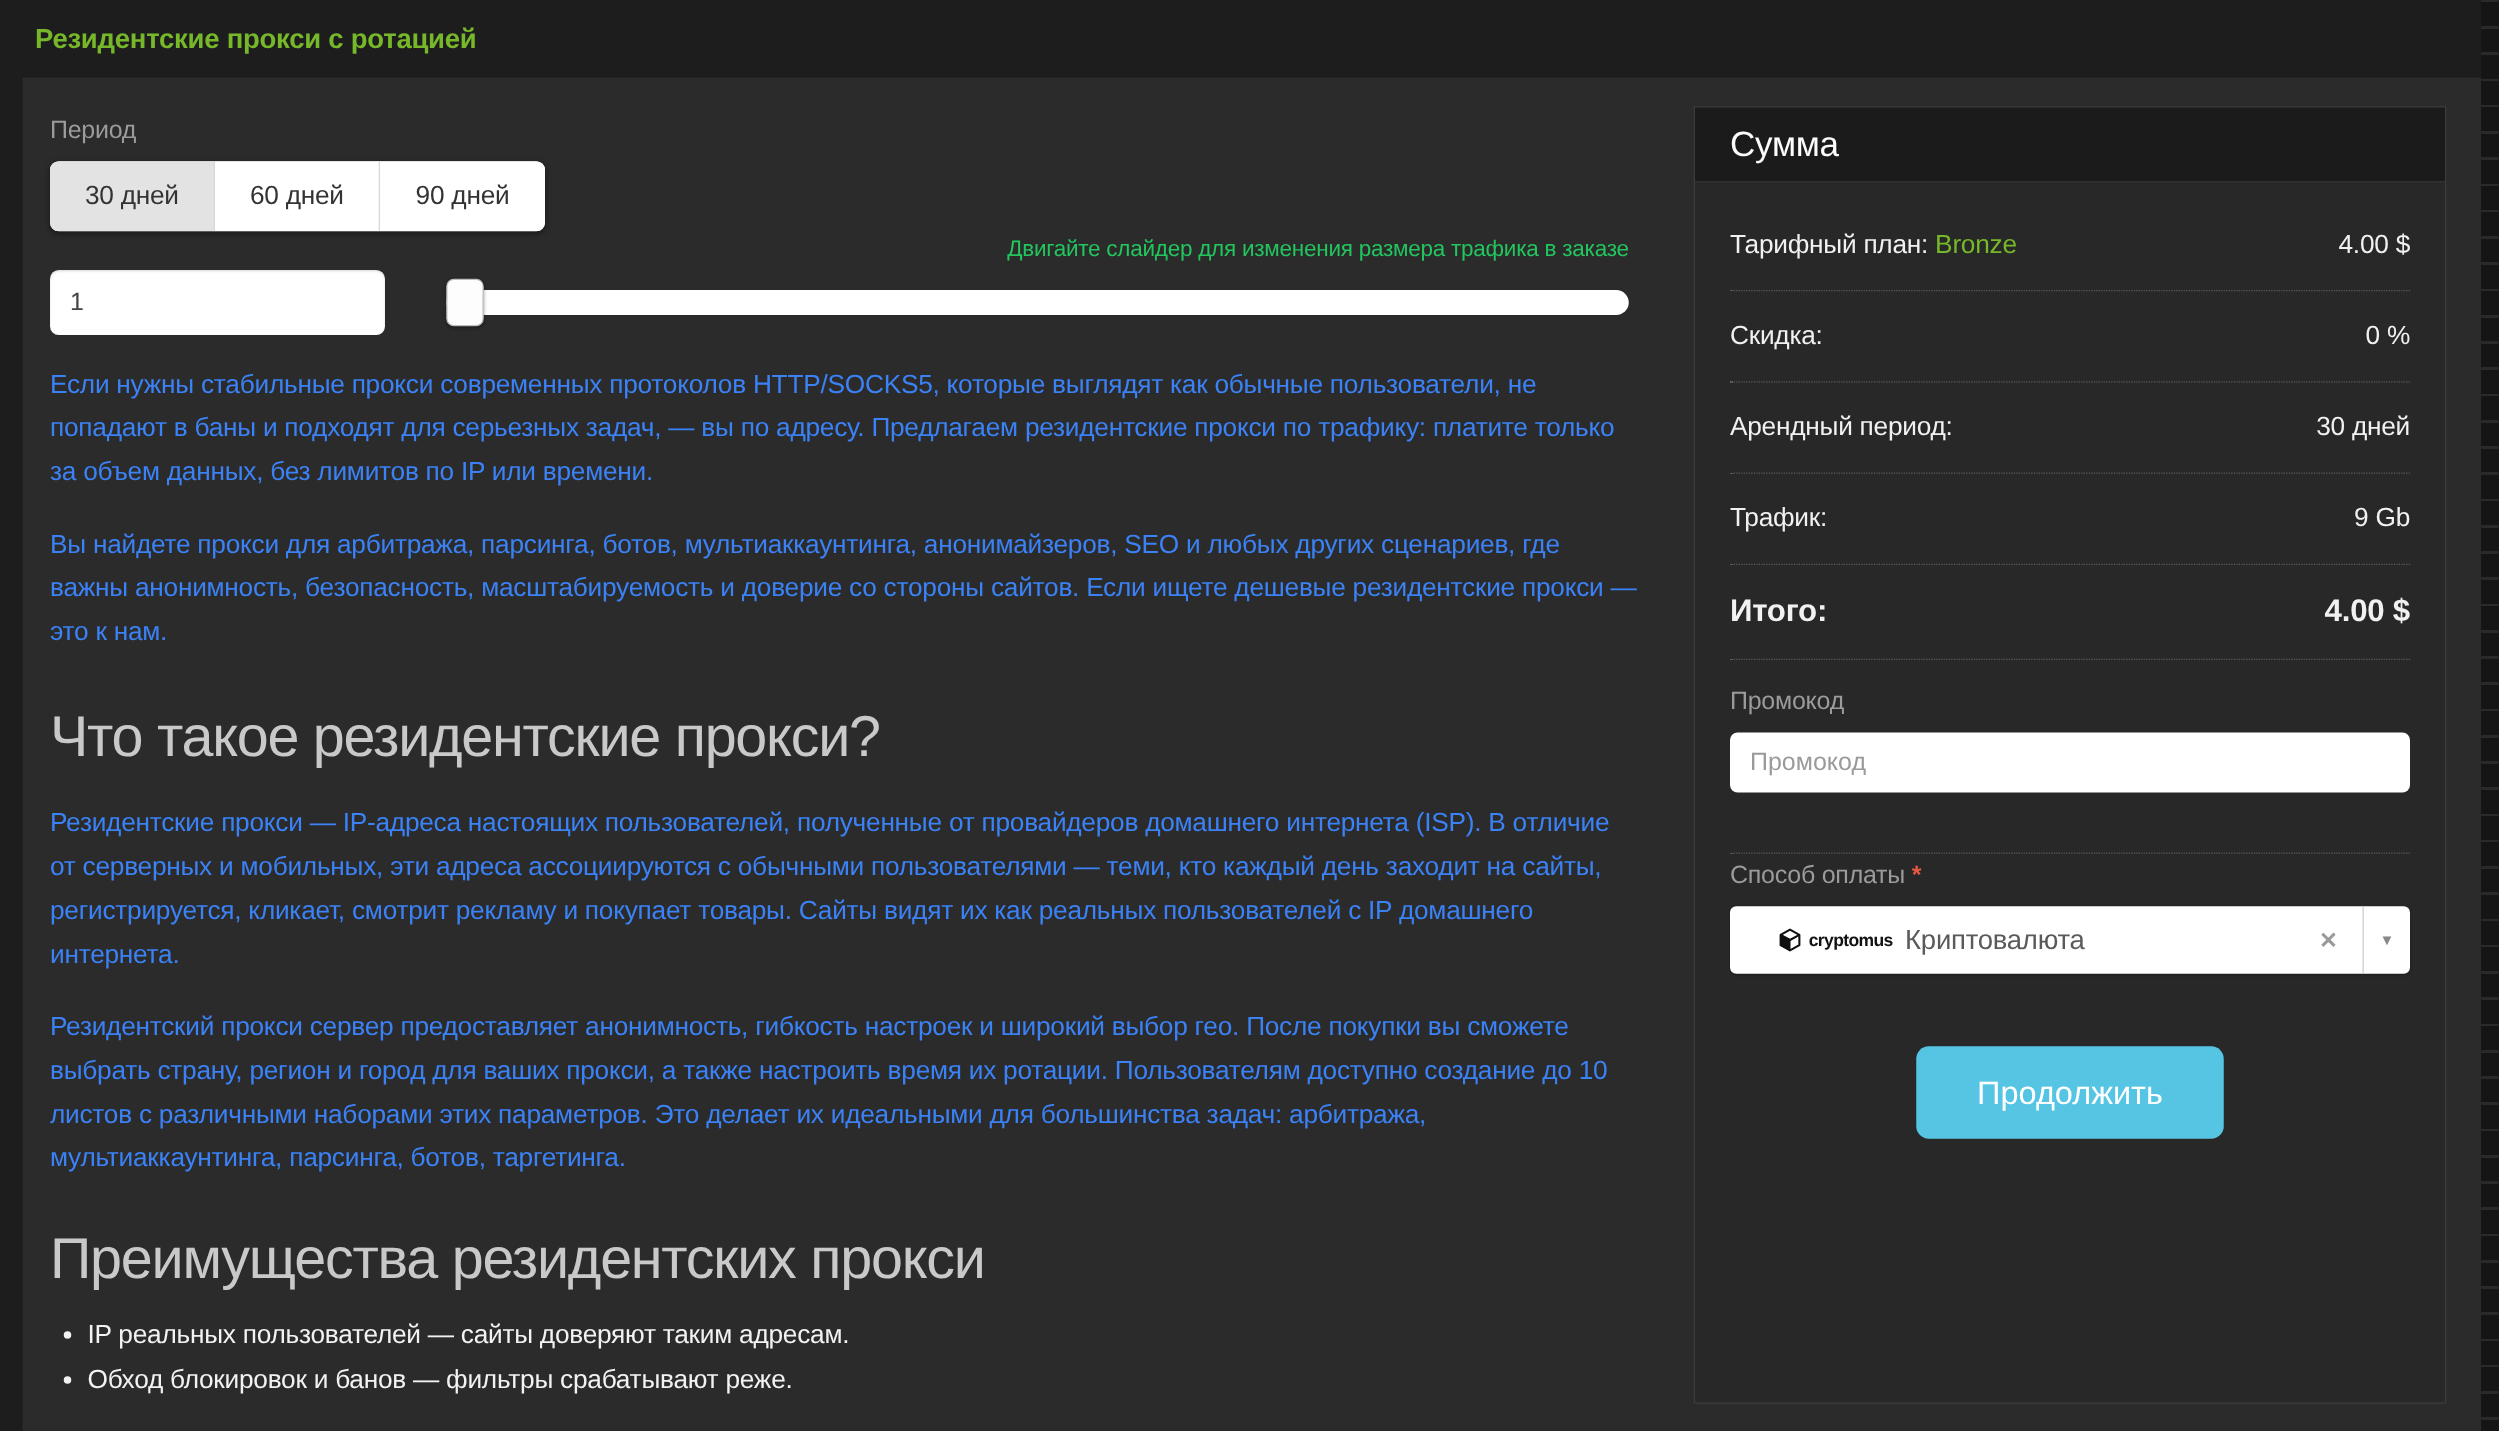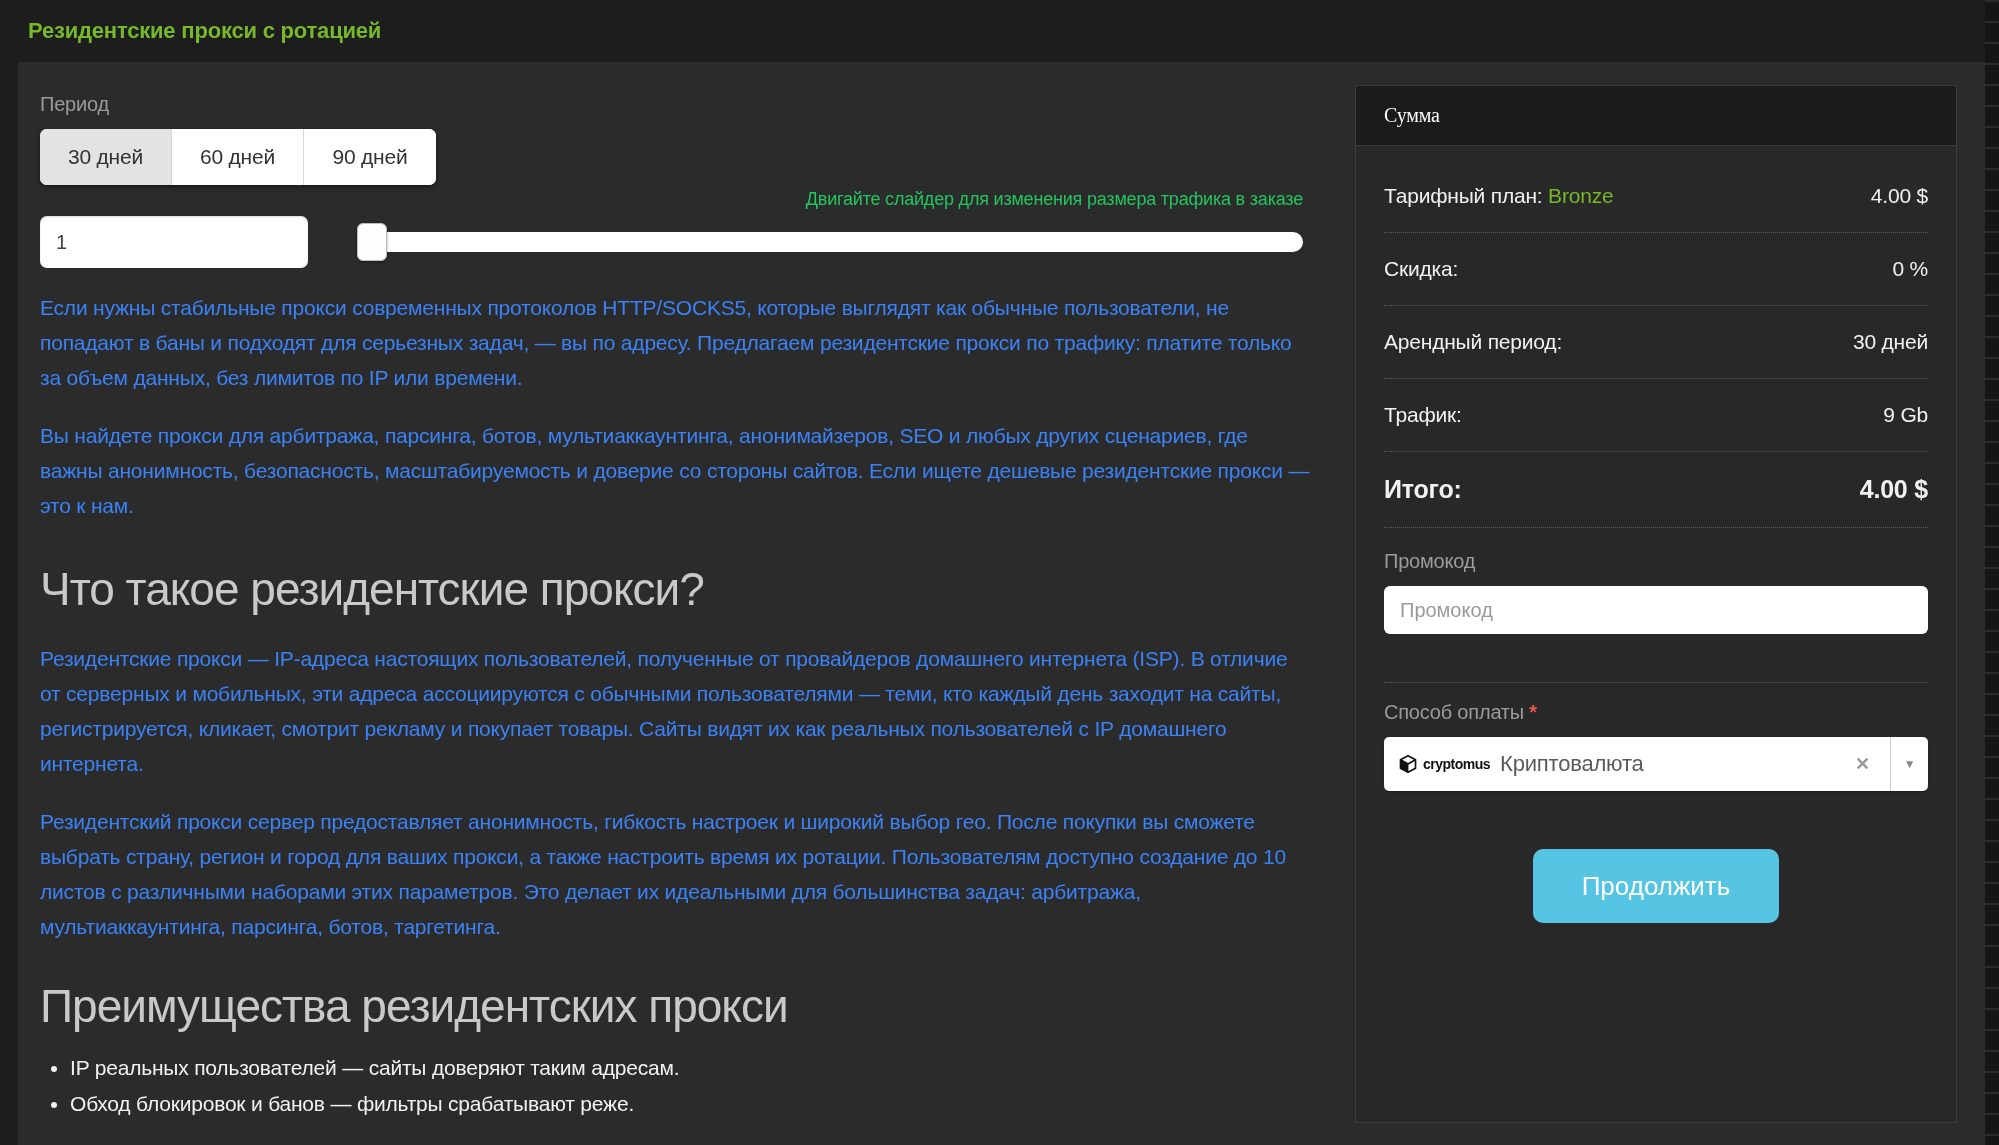--- a/index.html
+++ b/index.html
@@ -48,39 +48,39 @@
   .para.first { margin-top:22px; }
   .h2 { margin-top:40px; font-size:46px; line-height:52px; font-weight:400; color:#c9c9c9; letter-spacing:-1px; }
   .h2.second { margin-top:36px; }
   .benefits { margin-top:18px; padding-left:30px; }
   .benefits li { font-size:21px; line-height:36px; color:#f2f2f2; }
 
   
   .card { position:absolute; left:1337px; top:23px; width:602px; height:1038px;
           background:#282828; border:1px solid #3c3c3c; overflow:hidden; }
   .card-header { height:60px; background:#1b1b1b; border-bottom:1px solid #383838;
-                 display:flex; align-items:center; padding-left:28px; color:#fdfdfd; font-size:20px;font-family:Liberation Serif, serif; }
+                 display:flex; align-items:center; padding-left:28px; color:#fdfdfd; font-size:28px; }
   .card-body { padding:14px 28px 0 28px; }
   .sum-row { display:flex; justify-content:space-between; align-items:center; height:73px;
              border-bottom:1px dotted #5a5a5a; font-size:21px; color:#f1f1f1; }
   .sum-row .accent { color:#76b82a; }
   .sum-row.total { height:76px; font-size:25px; font-weight:bold; }
   .promo-label { margin-top:22px; color:#9b9b9b; font-size:20px; }
   .promo-input { margin-top:13px; width:100%; height:48px; border:none; border-radius:6px;
                  background:#fff; font-size:20px; color:#444; padding-left:16px; font-family:inherit; }
   .promo-input::placeholder { color:#9a9a9a; }
   .dotted-sep { border:none; border-top:1px dotted #5a5a5a; margin-top:48px; }
   .terms { display:flex; margin-top:36px; padding-bottom:36px; border-bottom:1px dotted #5a5a5a; }
   .checkbox { flex:0 0 auto; width:23px; height:23px; background:#fff; border-radius:3px; margin-top:5px; cursor:pointer; }
   .terms-text { margin-left:16px; font-size:21px; line-height:34px; }
   .terms-text .muted { color:#9e9e9e; }
   .terms-text .link { color:#76b82a; cursor:pointer; }
-  .payment-label { margin-top:18px; color:#9b9b9b; font-size:20px; }
+  .payment-label { margin-top:6px; color:#9b9b9b; font-size:20px; }
   .select { margin-top:13px; height:54px; background:#fff; border-radius:5px; display:flex; align-items:center;
-            box-shadow:0 1px 2px rgba(0,0,0,0.3); cursor:pointer; }
+            box-shadow:0 1px 2px rgba(0,0,0,0.3); cursor:pointer;padding-left:24px; }
   .select-main { flex:1; display:flex; align-items:center; padding:0 14px; height:100%; }
   .provider-logo { display:flex; align-items:center; }
   .provider-name { font-size:14px; font-weight:bold; color:#111; margin-left:5px; letter-spacing:-0.5px; }
   .select-value { font-size:22px; color:#5a5a5a; margin-left:10px; }
   .select-clear { margin-left:auto; color:#9a9a9a; font-size:18px; font-weight:bold; padding:0 6px; cursor:pointer; }
   .select-arrow-box { width:38px; height:100%; border-left:1px solid #ccc; display:flex;
                       align-items:center; justify-content:center; color:#888; font-size:12px; }
   .continue-btn { display:block; margin:58px auto 0 auto; width:246px; height:74px; border:none;
                   border-radius:10px; background:#56c5e4; color:#fff; font-size:26px;
                   font-family:inherit; cursor:pointer; }

